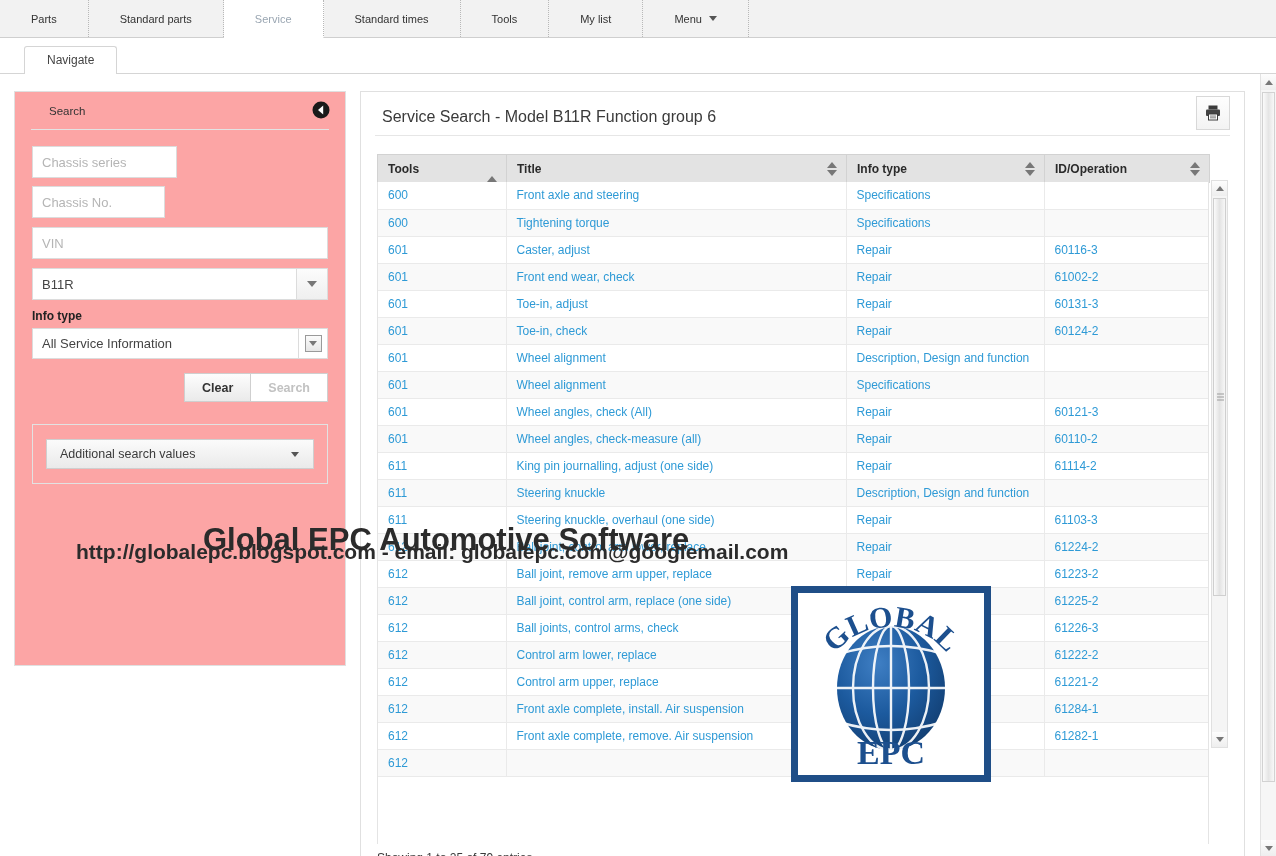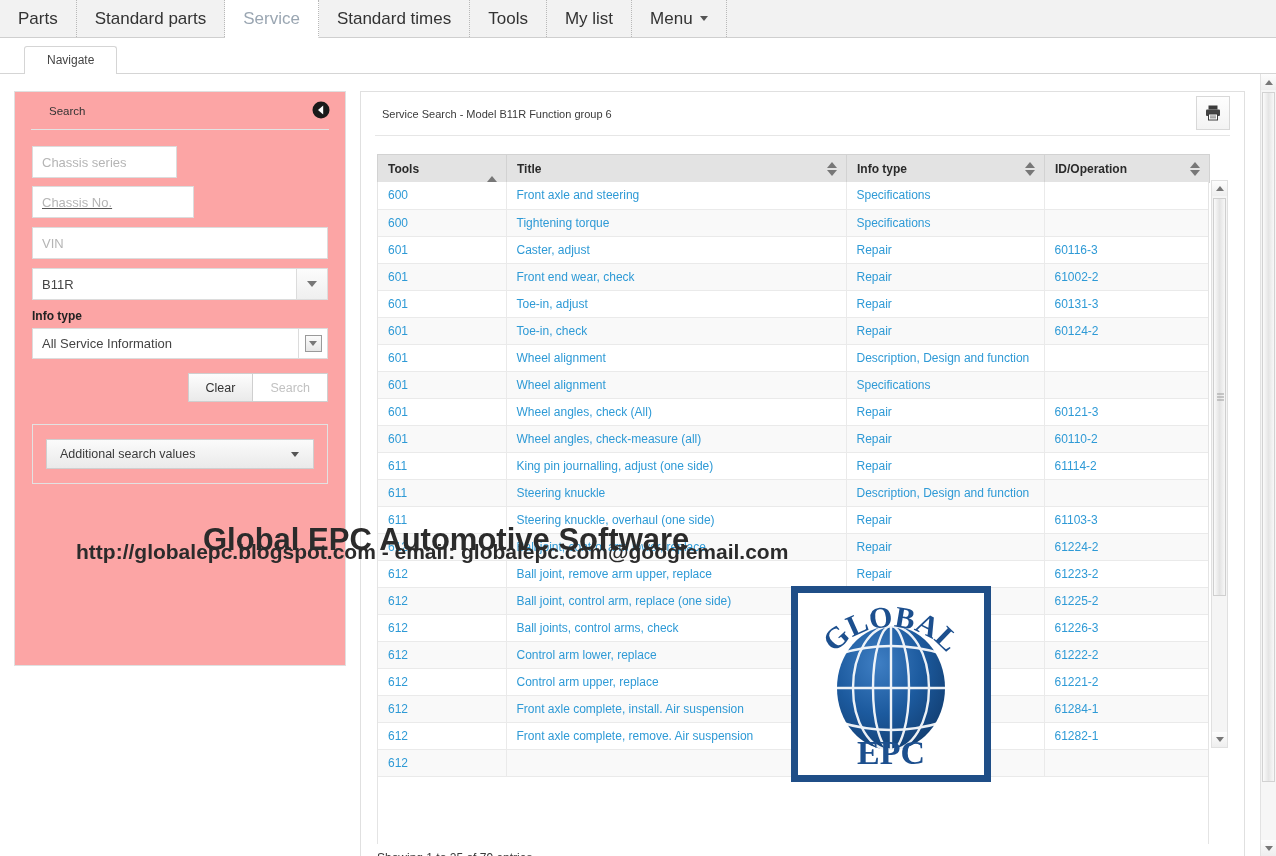--- a/index.html
+++ b/index.html
@@ -16,22 +16,22 @@
 
   
   .topbar {
     position: absolute; left: 0; top: 0; width: 1276px; height: 38px;
     background: #f2f2f2;
     border-bottom: 1px solid #cfcfcf;
     display: flex; align-items: stretch;
   }
   .topbar-item {
     display: flex; align-items: center; justify-content: center;
-    padding: 0 18px;
-    font-size: 17px; color: #333;
+    padding: 0 31px;
+    font-size: 11px; color: #333;
     border-right: 1px dotted #b8b8b8;
     cursor: pointer;
     white-space: nowrap;
   }
   .topbar-item.active {
     background: #ffffff;
     color: #9aa6b2;
     border-right: 1px dotted #b8b8b8;
     border-bottom: 1px solid #ffffff;
     margin-bottom: -1px;
@@ -128,20 +128,21 @@
   }
   .btnrow { display: flex; justify-content: flex-end; gap: 0; margin-top: 6px; }
   .btn {
     height: 29px; padding: 0 17px;
     border: 1px solid #cfcfcf;
     font-size: 12.5px; color: #333;
     background: linear-gradient(#fdfdfd,#eaeaea);
     display: flex; align-items: center; justify-content: center;
     cursor: pointer;
     font-family: "Liberation Sans", sans-serif;
+    font-weight: bold;
   }
   .btn.disabled {
     background: #fff; color: #c2c2c2; cursor: default;
     border-left: none;
   }
   .addl-box {
     margin-top: 22px;
     border: 1px solid #e2e2e2;
     padding: 14px 13px;
   }
@@ -156,21 +157,21 @@
 
   
   .content-panel {
     position: absolute; left: 360px; top: 91px;
     width: 885px; height: 765px;
     background: #ffffff;
     border: 1px solid #e0e0e0;
     border-bottom: none;
   }
   .cp-head { position: relative; height: 44px; margin: 0 14px; border-bottom: 1px solid #e6e6e6; }
-  .cp-title { position: absolute; left: 7px; top: 16px; font-size: 11px; color: #3a3a3a; }
+  .cp-title { position: absolute; left: 7px; top: 16px; font-size: 16px; color: #3a3a3a; }
   .print-btn {
     position: absolute; right: 0px; top: 4px;
     width: 34px; height: 34px;
     border: 1px solid #d8d8d8; background: linear-gradient(#fefefe,#f3f3f3);
     display: flex; align-items: center; justify-content: center;
     cursor: pointer;
   }
 
   
   .table-wrap {
@@ -327,21 +328,21 @@
         <svg width="20" height="20" viewBox="0 0 20 20" aria-hidden="true">
           <circle cx="10" cy="10" r="8.5" fill="#1a1a1a"></circle>
           <path d="M12.2 5.6 L7.0 10 L12.2 14.4 Z" fill="#ffffff"></path>
         </svg>
       </div>
     </div>
 
     <div class="sp-body">
       <div class="row2">
         <input class="txtfield" style="width: 145px;" placeholder="Chassis series">
-        <input class="txtfield" style="width: 162px; text-decoration: underline;" placeholder="Chassis No.">
+        <input class="txtfield" style="width: 133px;" placeholder="Chassis No.">
       </div>
 
       <input class="txtfield" style="margin-bottom: 9px;" placeholder="VIN">
 
       <div class="sel-wrap">
         <div class="sel-text">B11R</div>
         <div class="sel-btn">
           <span class="tri tri-dn"></span>
         </div>
       </div>

